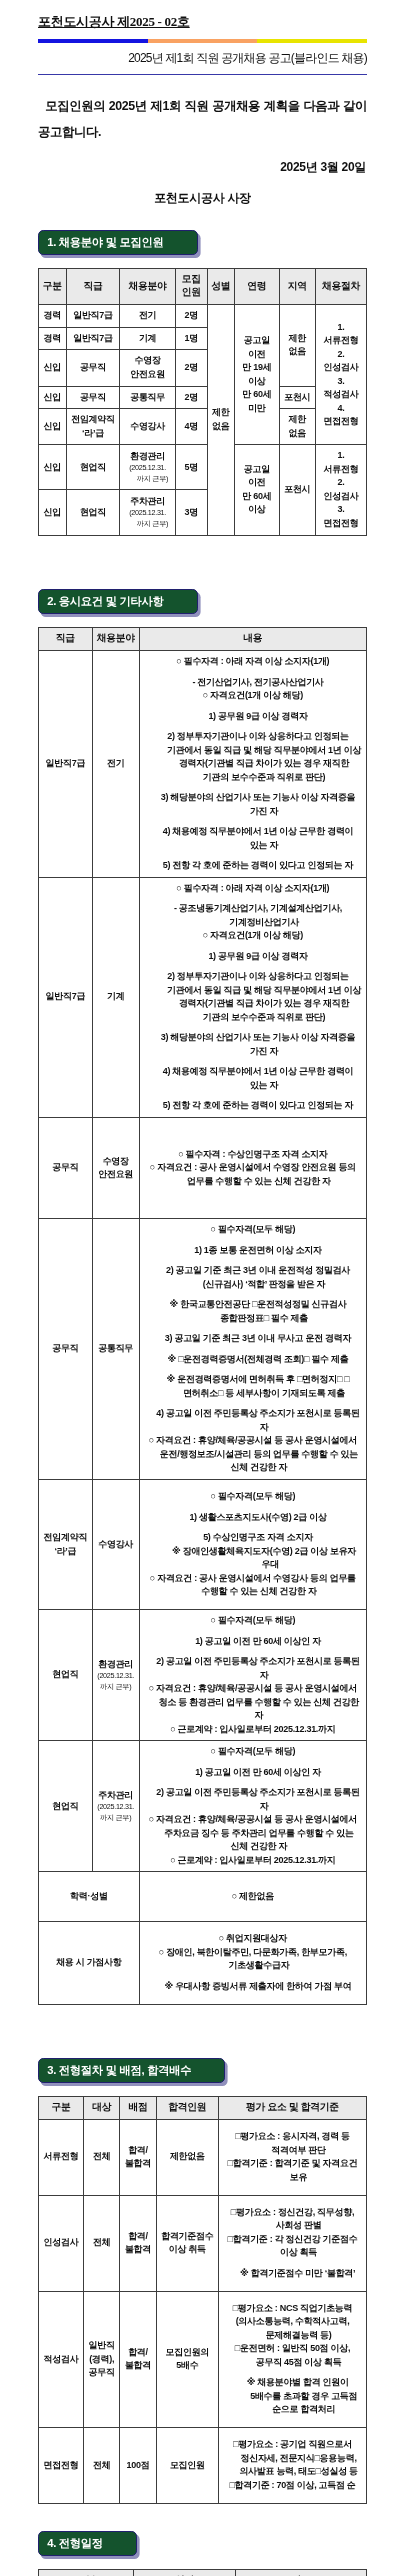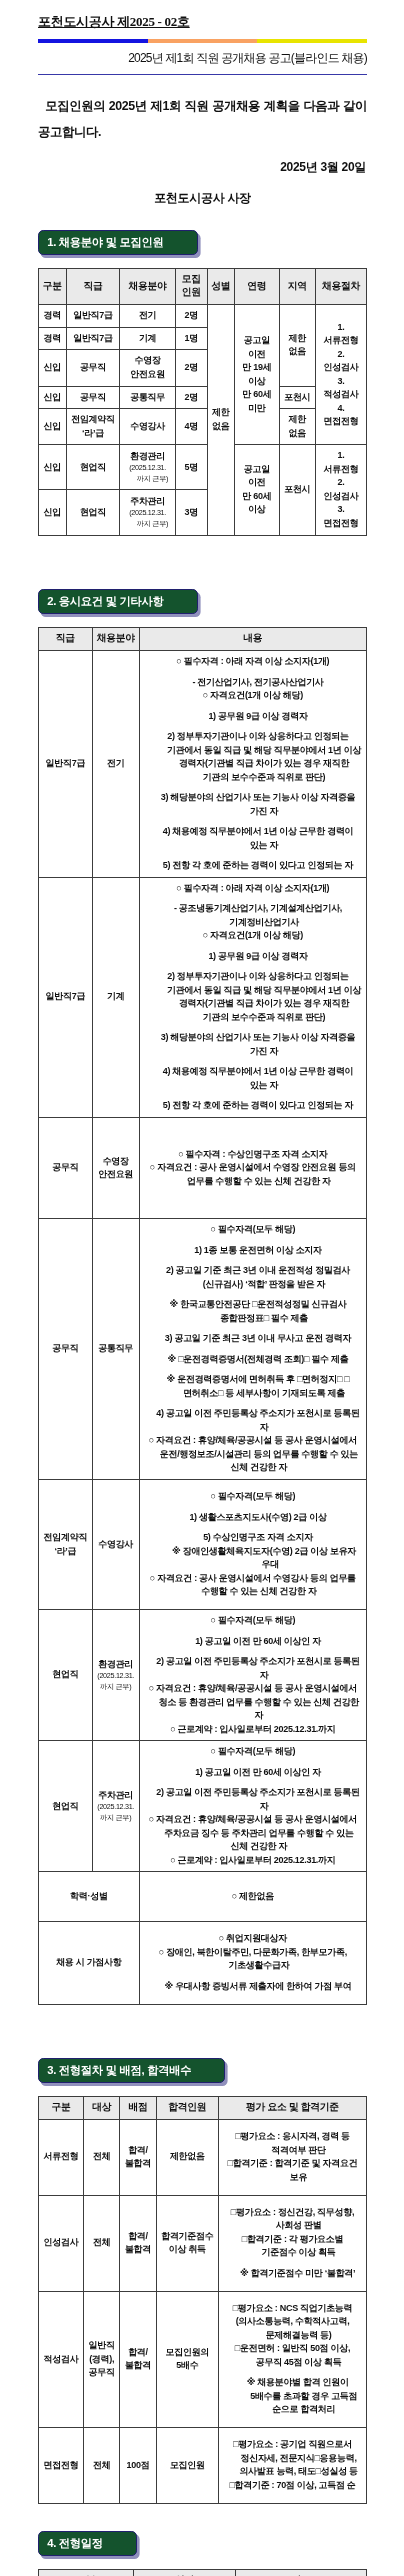--- a/index.html
+++ b/index.html
@@ -245,21 +245,21 @@
           <td>제한없음</td>
           <td class="l vpad-m"><div class="ln ind0">□평가요소 : 응시자격, 경력 등 적격여부 판단</div><div class="ln ind0">□합격기준 : 합격기준 및 자격요건 보유</div></td>
         </tr>
         <tr>
           <td>인성검사</td>
           <td>전체</td>
           <td>합격/
 불합격</td>
           <td>합격기준점수
 이상 취득</td>
-          <td class="l vpad-m"><div class="ln ind0">□평가요소 : 정신건강, 직무성향, 사회성 판별</div><div class="ln ind0">□합격기준 : 각 평가요소별 기준점수 이상 획득</div><div class="ln ind1">※ 합격기준점수 미만 ‘불합격’</div></td>
+          <td class="l vpad-m"><div class="ln ind0">□평가요소 : 정신건강, 직무성향, 사회성 판별</div><div class="ln ind0">□합격기준 : 각 정신건강 기준점수 이상 획득</div><div class="ln ind1">※ 합격기준점수 미만 ‘불합격’</div></td>
         </tr>
         <tr>
           <td>적성검사</td>
           <td>일반직
 (경력),
 공무직</td>
           <td>합격/
 불합격</td>
           <td>모집인원의
 5배수</td>

